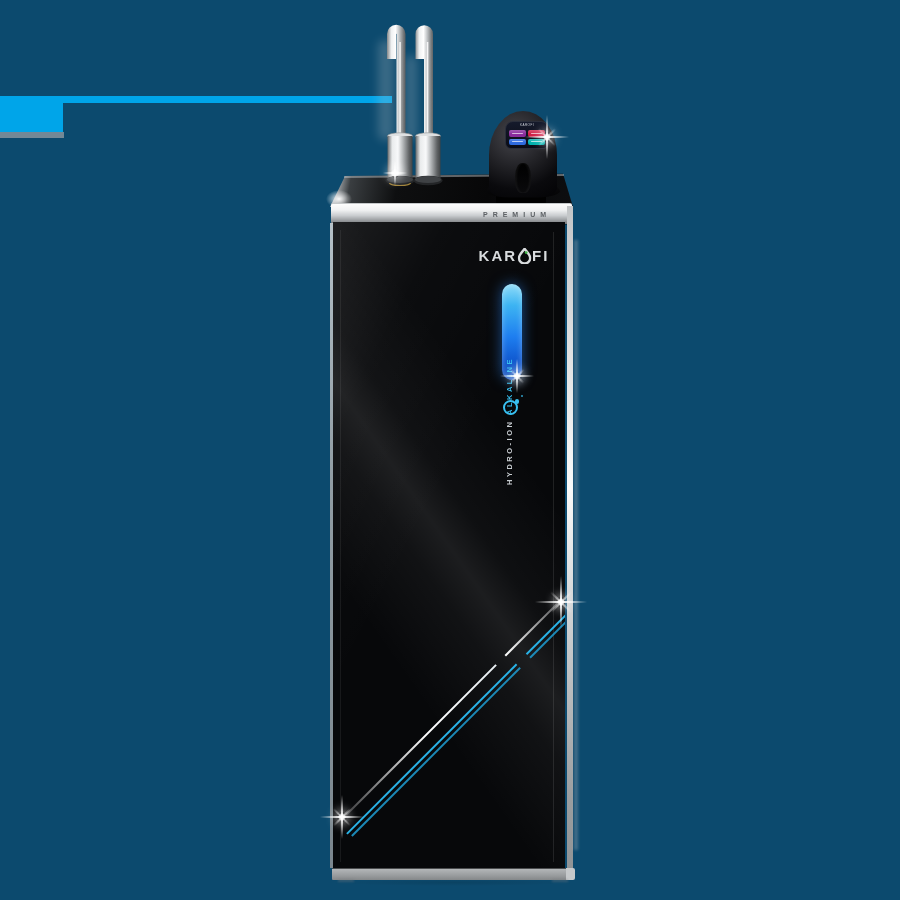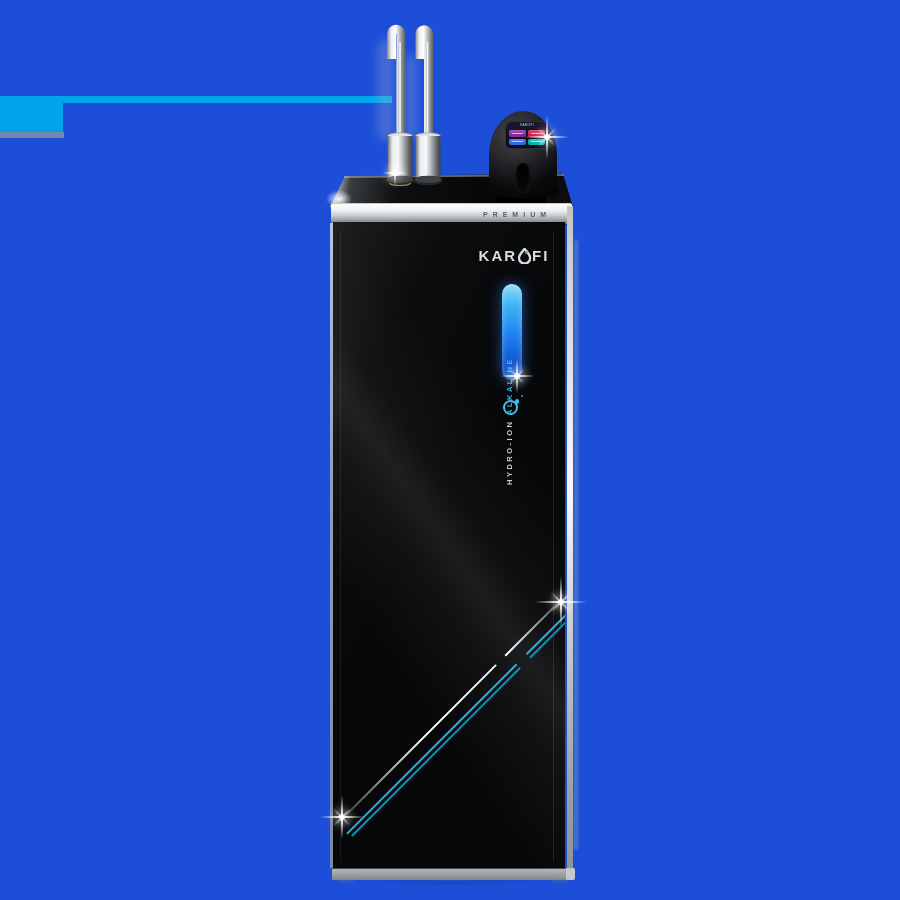--- a/index.html
+++ b/index.html
@@ -1,17 +1,17 @@
 <!DOCTYPE html>
 <html><head>
 <meta charset="utf-8">
 <style>
   html,body{margin:0;padding:0;background:#ffffff;}
   #stage{
-    position:relative;width:900px;height:900px;background:#1d4ed8;overflow:hidden;
+    position:relative;width:900px;height:900px;background:#0c4a6e;overflow:hidden;
     font-family:"Liberation Sans", sans-serif;
   }
   .abs{position:absolute;}
 
   
   .accent-line{left:0;top:96px;width:392px;height:7px;}
   .accent-block{left:0;top:96px;width:63px;height:36px;}
   .accent-shadow{left:0;top:132px;width:64px;height:6px;opacity:.8;}
 
   

